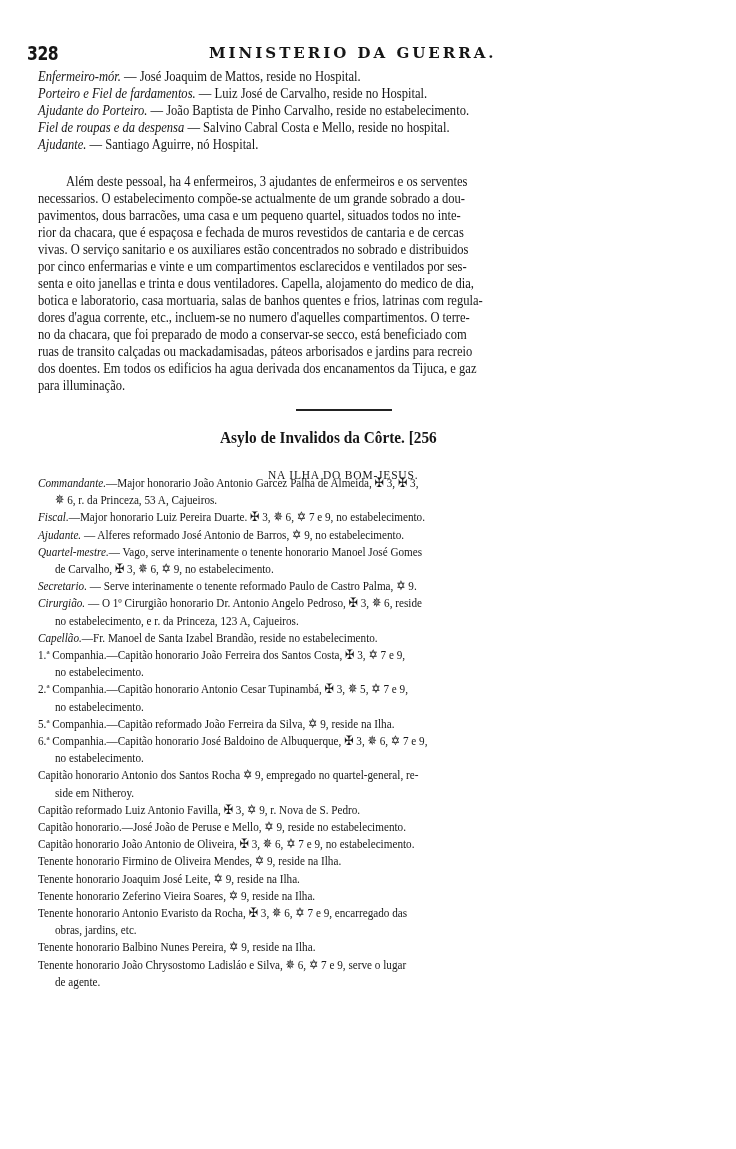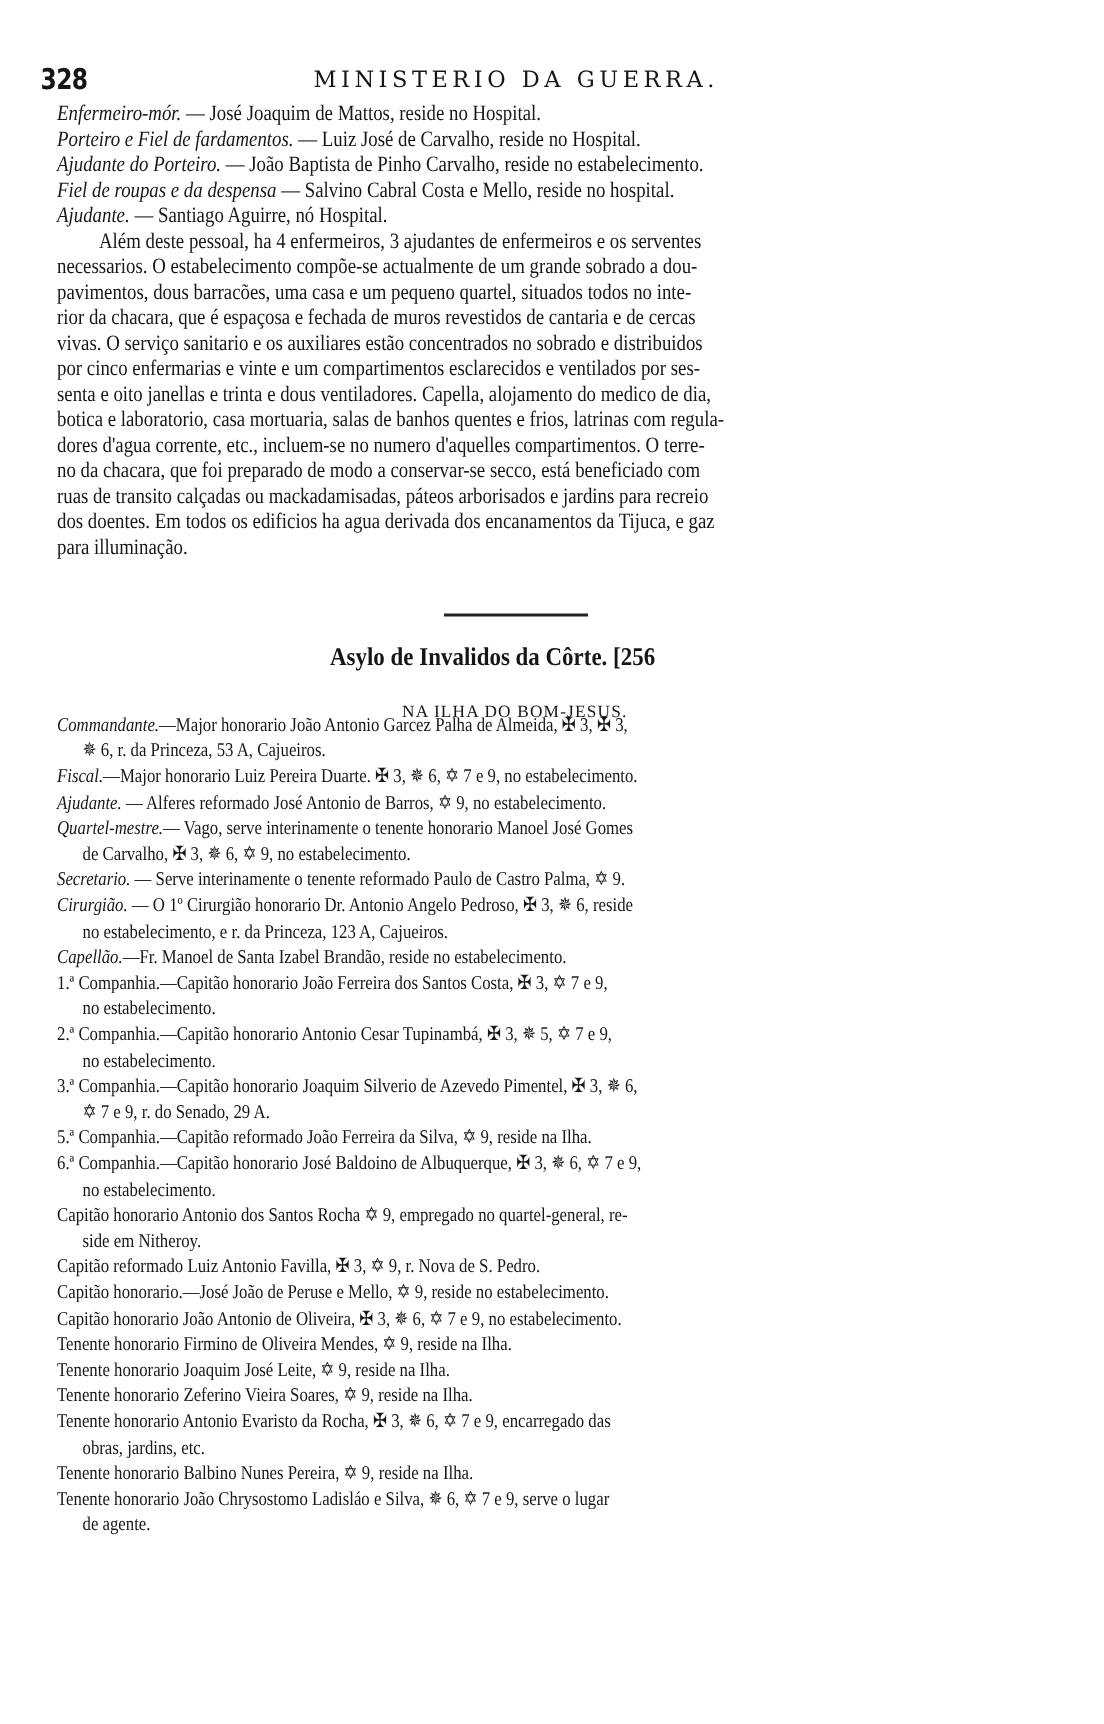--- a/index.html
+++ b/index.html
@@ -12,21 +12,21 @@
   .header {
     position: absolute; left: 27px; top: 42px; width: 680px; height: 22px;
   }
   .pageno {
     position: absolute; left: 0; top: 0;
     font-family: "DejaVu Sans", sans-serif; font-weight: bold; font-size: 19px;
     letter-spacing: -0.5px; transform: scaleX(0.82); transform-origin: left;
   }
   .runhead {
     position: absolute; left: 182px; top: 2px;
-    font-family: "DejaVu Serif", serif; font-weight: normal; font-size: 15px;
+    font-family: "DejaVu Serif", serif; font-weight: bold; font-size: 15px;
     letter-spacing: 3px;
   }
   .body {
     position: absolute; left: 38px; top: 68px; width: 640px;
     font-size: 14.6px; line-height: 17px;
   }
   .line { white-space: nowrap; transform-origin: left; }
   .cond { display: inline-block; transform: scaleX(0.86); transform-origin: left; white-space: nowrap; }
   .it { font-style: italic; }
   .indent1 { padding-left: 28px; }
@@ -59,21 +59,21 @@
     <span class="runhead">MINISTERIO DA GUERRA.</span>
   </div>
 
   <div class="body">
     <div class="line"><span class="cond"><span class="it">Enfermeiro-mór.</span><span> — José Joaquim de Mattos, reside no Hospital.</span></span></div>
     <div class="line"><span class="cond"><span class="it">Porteiro e Fiel de fardamentos.</span><span> — Luiz José de Carvalho, reside no Hospital.</span></span></div>
     <div class="line"><span class="cond"><span class="it">Ajudante do Porteiro.</span><span> — João Baptista de Pinho Carvalho, reside no estabelecimento.</span></span></div>
     <div class="line"><span class="cond"><span class="it">Fiel de roupas e da despensa</span><span> — Salvino Cabral Costa e Mello, reside no hospital.</span></span></div>
     <div class="line"><span class="cond"><span class="it">Ajudante.</span><span> — Santiago Aguirre, nó Hospital.</span></span></div>
 
-    <div style="margin-top:0;">
+    <div style="margin-top:20px;">
       <div class="line indent1"><span class="cond">Além deste pessoal, ha 4 enfermeiros, 3 ajudantes de enfermeiros e os serventes</span></div>
       <div class="line"><span class="cond">necessarios. O estabelecimento compõe-se actualmente de um grande sobrado a dou-</span></div>
       <div class="line"><span class="cond">pavimentos, dous barracões, uma casa e um pequeno quartel, situados todos no inte-</span></div>
       <div class="line"><span class="cond">rior da chacara, que é espaçosa e fechada de muros revestidos de cantaria e de cercas</span></div>
       <div class="line"><span class="cond">vivas. O serviço sanitario e os auxiliares estão concentrados no sobrado e distribuidos</span></div>
       <div class="line"><span class="cond">por cinco enfermarias e vinte e um compartimentos esclarecidos e ventilados por ses-</span></div>
       <div class="line"><span class="cond">senta e oito janellas e trinta e dous ventiladores. Capella, alojamento do medico de dia,</span></div>
       <div class="line"><span class="cond">botica e laboratorio, casa mortuaria, salas de banhos quentes e frios, latrinas com regula-</span></div>
       <div class="line"><span class="cond">dores d'agua corrente, etc., incluem-se no numero d'aquelles compartimentos. O terre-</span></div>
       <div class="line"><span class="cond">no da chacara, que foi preparado de modo a conservar-se secco, está beneficiado com</span></div>
@@ -114,24 +114,20 @@
     </div>
     <div>
       <div class="line"><span class="cond">1.ª Companhia.—Capitão honorario João Ferreira dos Santos Costa, ✠ 3, ✡ 7 e 9,</span></div>
       <div class="line hang"><span class="cond">no estabelecimento.</span></div>
     </div>
     <div>
       <div class="line"><span class="cond">2.ª Companhia.—Capitão honorario Antonio Cesar Tupinambá, ✠ 3, ✵ 5, ✡ 7 e 9,</span></div>
       <div class="line hang"><span class="cond">no estabelecimento.</span></div>
     </div>
     <div>
-      <div class="line"><span class="cond">3.ª Companhia.—Capitão honorario Joaquim Silverio de Azevedo Pimentel, ✠ 3, ✵ 6,</span></div>
-      <div class="line hang"><span class="cond">✡ 7 e 9, r. do Senado, 29 A.</span></div>
-    </div>
-    <div>
       <div class="line"><span class="cond">5.ª Companhia.—Capitão reformado João Ferreira da Silva, ✡ 9, reside na Ilha.</span></div>
     </div>
     <div>
       <div class="line"><span class="cond">6.ª Companhia.—Capitão honorario José Baldoino de Albuquerque, ✠ 3, ✵ 6, ✡ 7 e 9,</span></div>
       <div class="line hang"><span class="cond">no estabelecimento.</span></div>
     </div>
     <div>
       <div class="line"><span class="cond">Capitão honorario Antonio dos Santos Rocha ✡ 9, empregado no quartel-general, re-</span></div>
       <div class="line hang"><span class="cond">side em Nitheroy.</span></div>
     </div>

